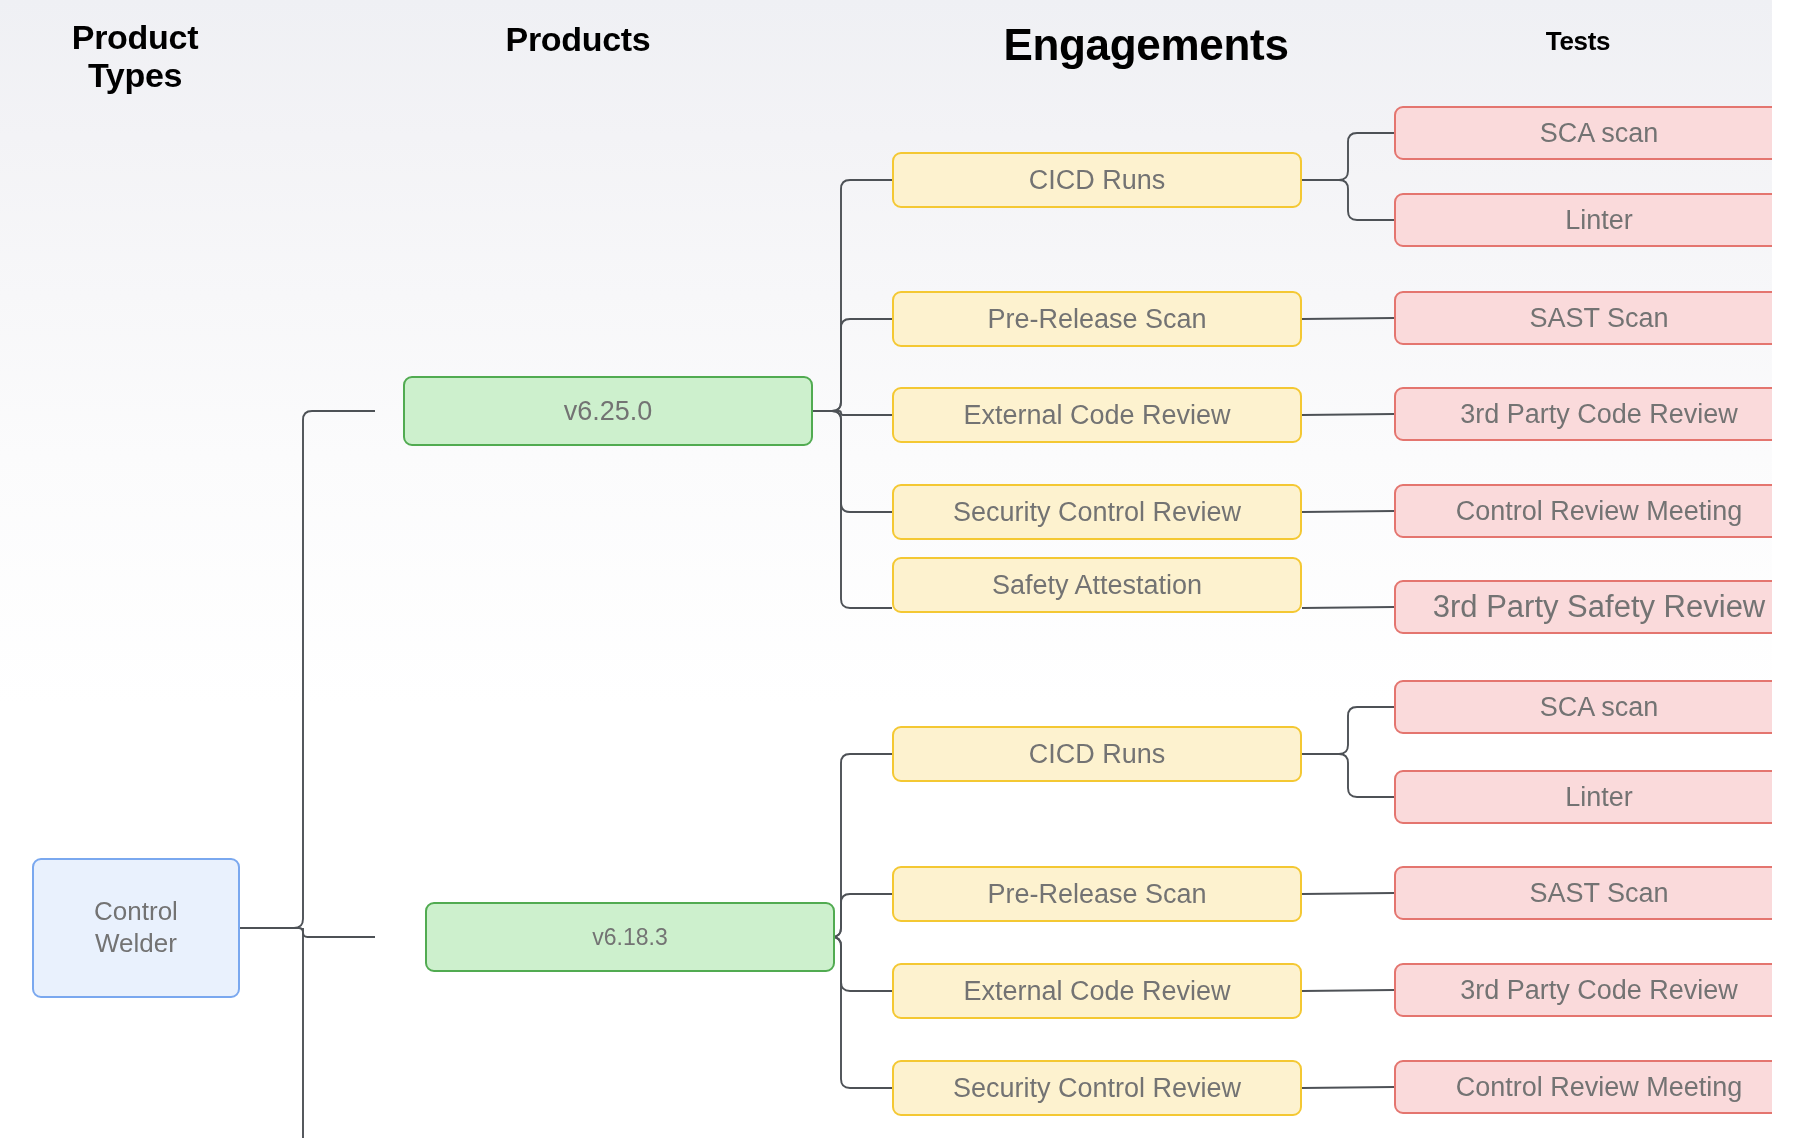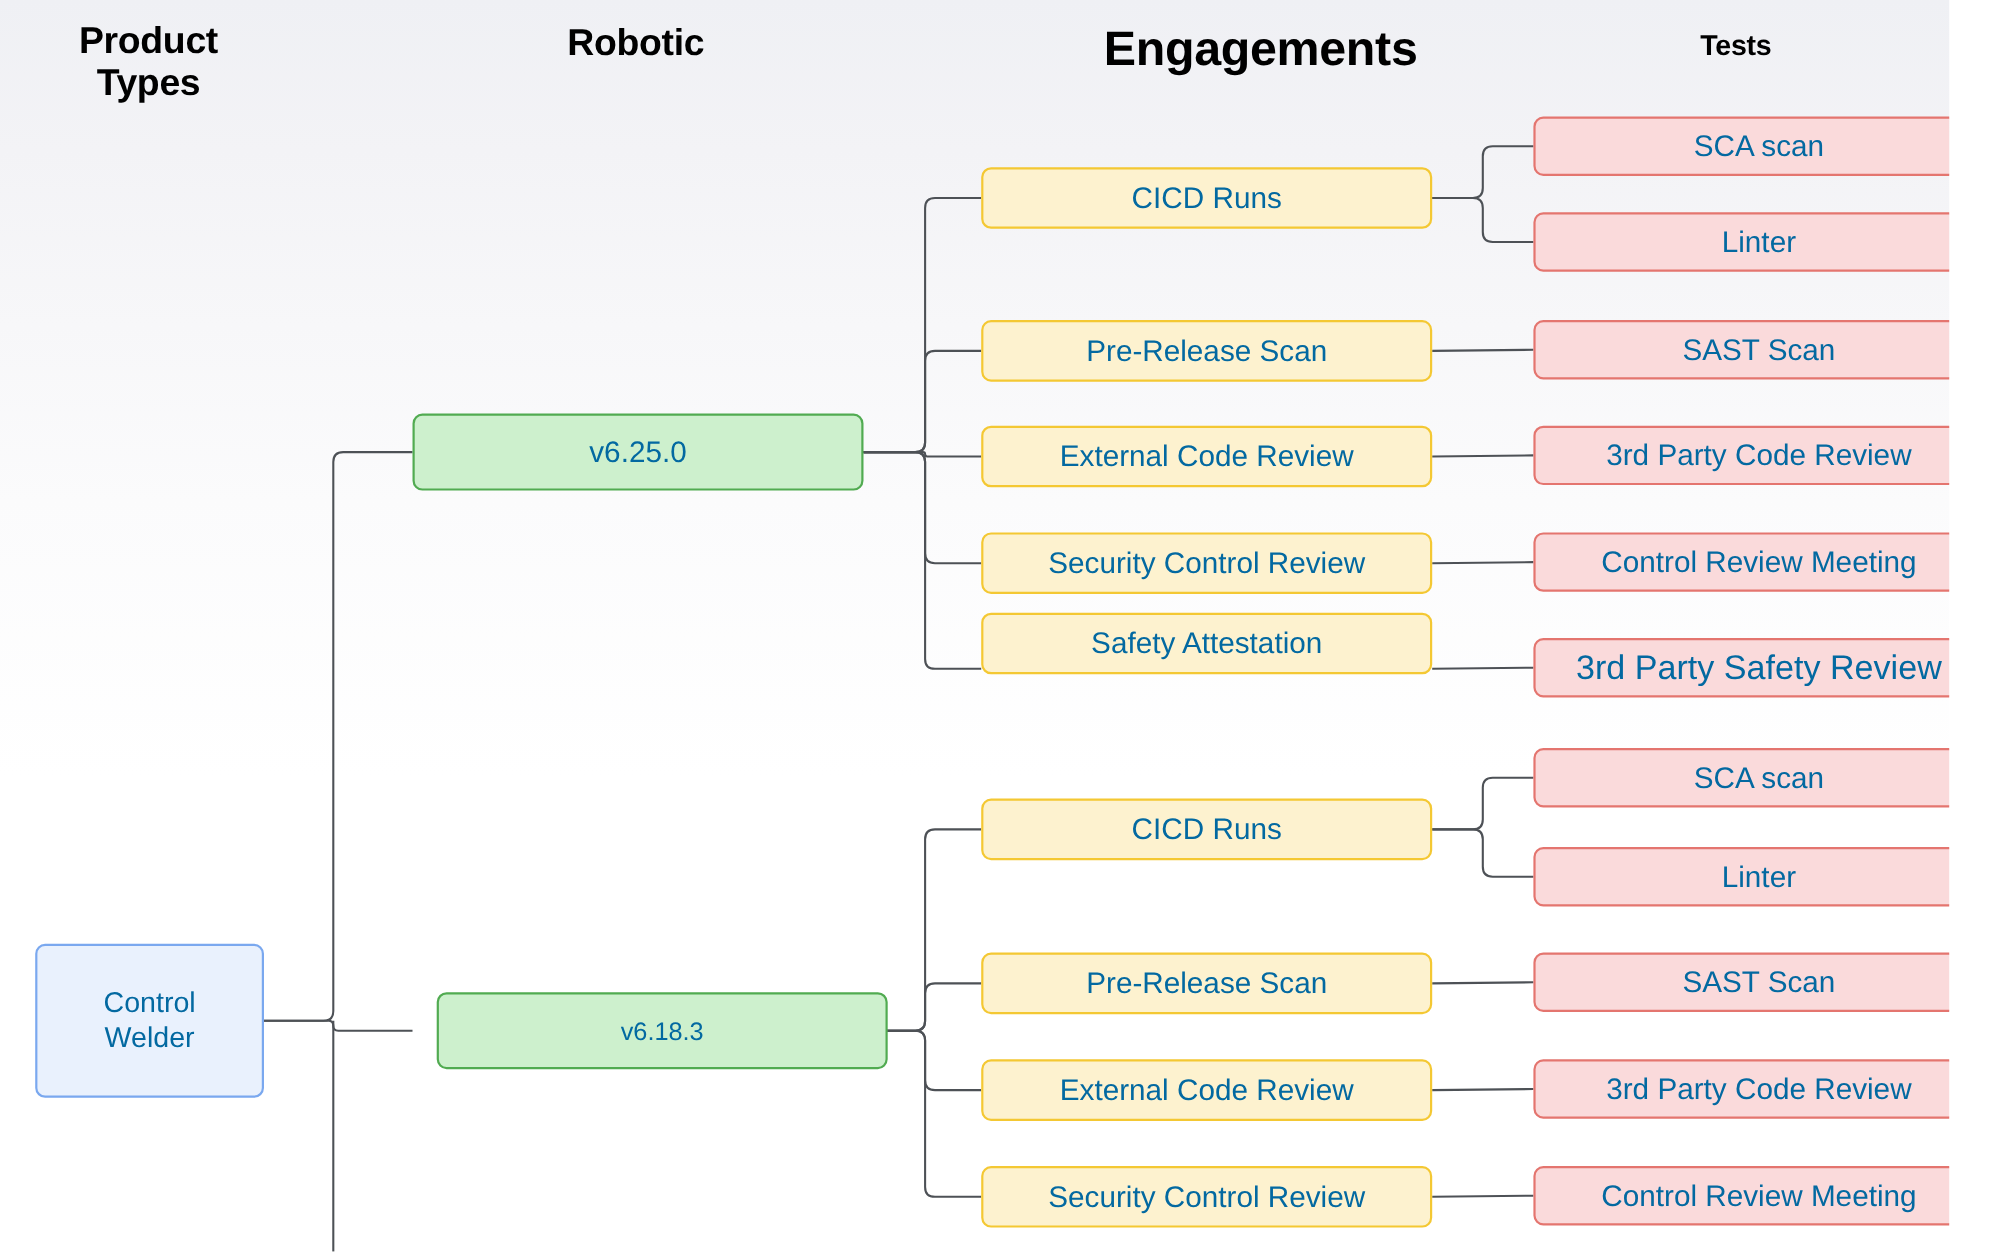--- a/index.html
+++ b/index.html
@@ -39,27 +39,27 @@
   .node {
     position: absolute;
     box-sizing: border-box;
     display: flex;
     align-items: center;
     justify-content: center;
     border-radius: 9px;
     border-style: solid;
     border-width: 2.2px;
     text-align: center;
-    color: #0369a1;
+    color: #737373;
     line-height: 1.22;
     white-space: pre-line;
     overflow: hidden;
   }
   .node-root  { background:#e9f1fd; border-color:#7aa8ef; }
-  .node-prod  { background:#cdf0cd; border-color:#51ab51; }
+  .node-prod  { background:#cdf0cd; border-color:#51ab51;margin-left:28px; }
   .node-eng   { background:#fdf2cf; border-color:#f4c833;text-align:right; }
   .node-test  { background:#fadadb; border-color:#e4756f; }
 </style>
 </head>
 <body>
 
 <div id="canvas">
 
   <svg id="wires" viewBox="0 0 1816 1138" preserveAspectRatio="none">
       <path d="M 240 928 L 294 928 Q 303 928 303 919 L 303 420 Q 303 411 312 411 L 375 411" fill="none" stroke="#4d5156" stroke-width="1.9" stroke-linecap="butt" stroke-linejoin="round"></path>
@@ -83,21 +83,21 @@
       <path d="M 1302 894 L 1394 893" fill="none" stroke="#4d5156" stroke-width="1.9" stroke-linecap="butt" stroke-linejoin="round"></path>
       <path d="M 785 937 L 832 937 Q 841 937 841 946 L 841 982 Q 841 991 850 991 L 892 991" fill="none" stroke="#4d5156" stroke-width="1.9" stroke-linecap="butt" stroke-linejoin="round"></path>
       <path d="M 1302 991 L 1394 990" fill="none" stroke="#4d5156" stroke-width="1.9" stroke-linecap="butt" stroke-linejoin="round"></path>
       <path d="M 785 937 L 832 937 Q 841 937 841 946 L 841 1079 Q 841 1088 850 1088 L 892 1088" fill="none" stroke="#4d5156" stroke-width="1.9" stroke-linecap="butt" stroke-linejoin="round"></path>
       <path d="M 1302 1088 L 1394 1087" fill="none" stroke="#4d5156" stroke-width="1.9" stroke-linecap="butt" stroke-linejoin="round"></path>
     </svg>
 
   <div id="headers">
       <div class="col-header" style="left: -85px; top: 18px; width: 440px; font-size: 34px;">Product
 Types</div>
-      <div class="col-header" style="left: 358px; top: 20px; width: 440px; font-size: 34px;">Robotic</div>
+      <div class="col-header" style="left: 358px; top: 20px; width: 440px; font-size: 34px;">Products</div>
       <div class="col-header" style="left: 926px; top: 20px; width: 440px; font-size: 44px;">Engagements</div>
       <div class="col-header" style="left: 1358px; top: 27px; width: 440px; font-size: 26px;">Tests</div>
     </div>
   <div id="nodes">
       <div class="node node-root" style="left: 32px; top: 858px; width: 208px; height: 140px; font-size: 26px;"><span>Control
 Welder</span></div>
       <div class="node node-prod" style="left: 375px; top: 376px; width: 410px; height: 70px; font-size: 27px;"><span>v6.25.0</span></div>
       <div class="node node-eng" style="left: 892px; top: 152px; width: 410px; height: 56px; font-size: 27px;"><span>CICD Runs</span></div>
       <div class="node node-test" style="left: 1394px; top: 106px; width: 410px; height: 54px; font-size: 27px;"><span>SCA scan</span></div>
       <div class="node node-test" style="left: 1394px; top: 193px; width: 410px; height: 54px; font-size: 27px;"><span>Linter</span></div>

